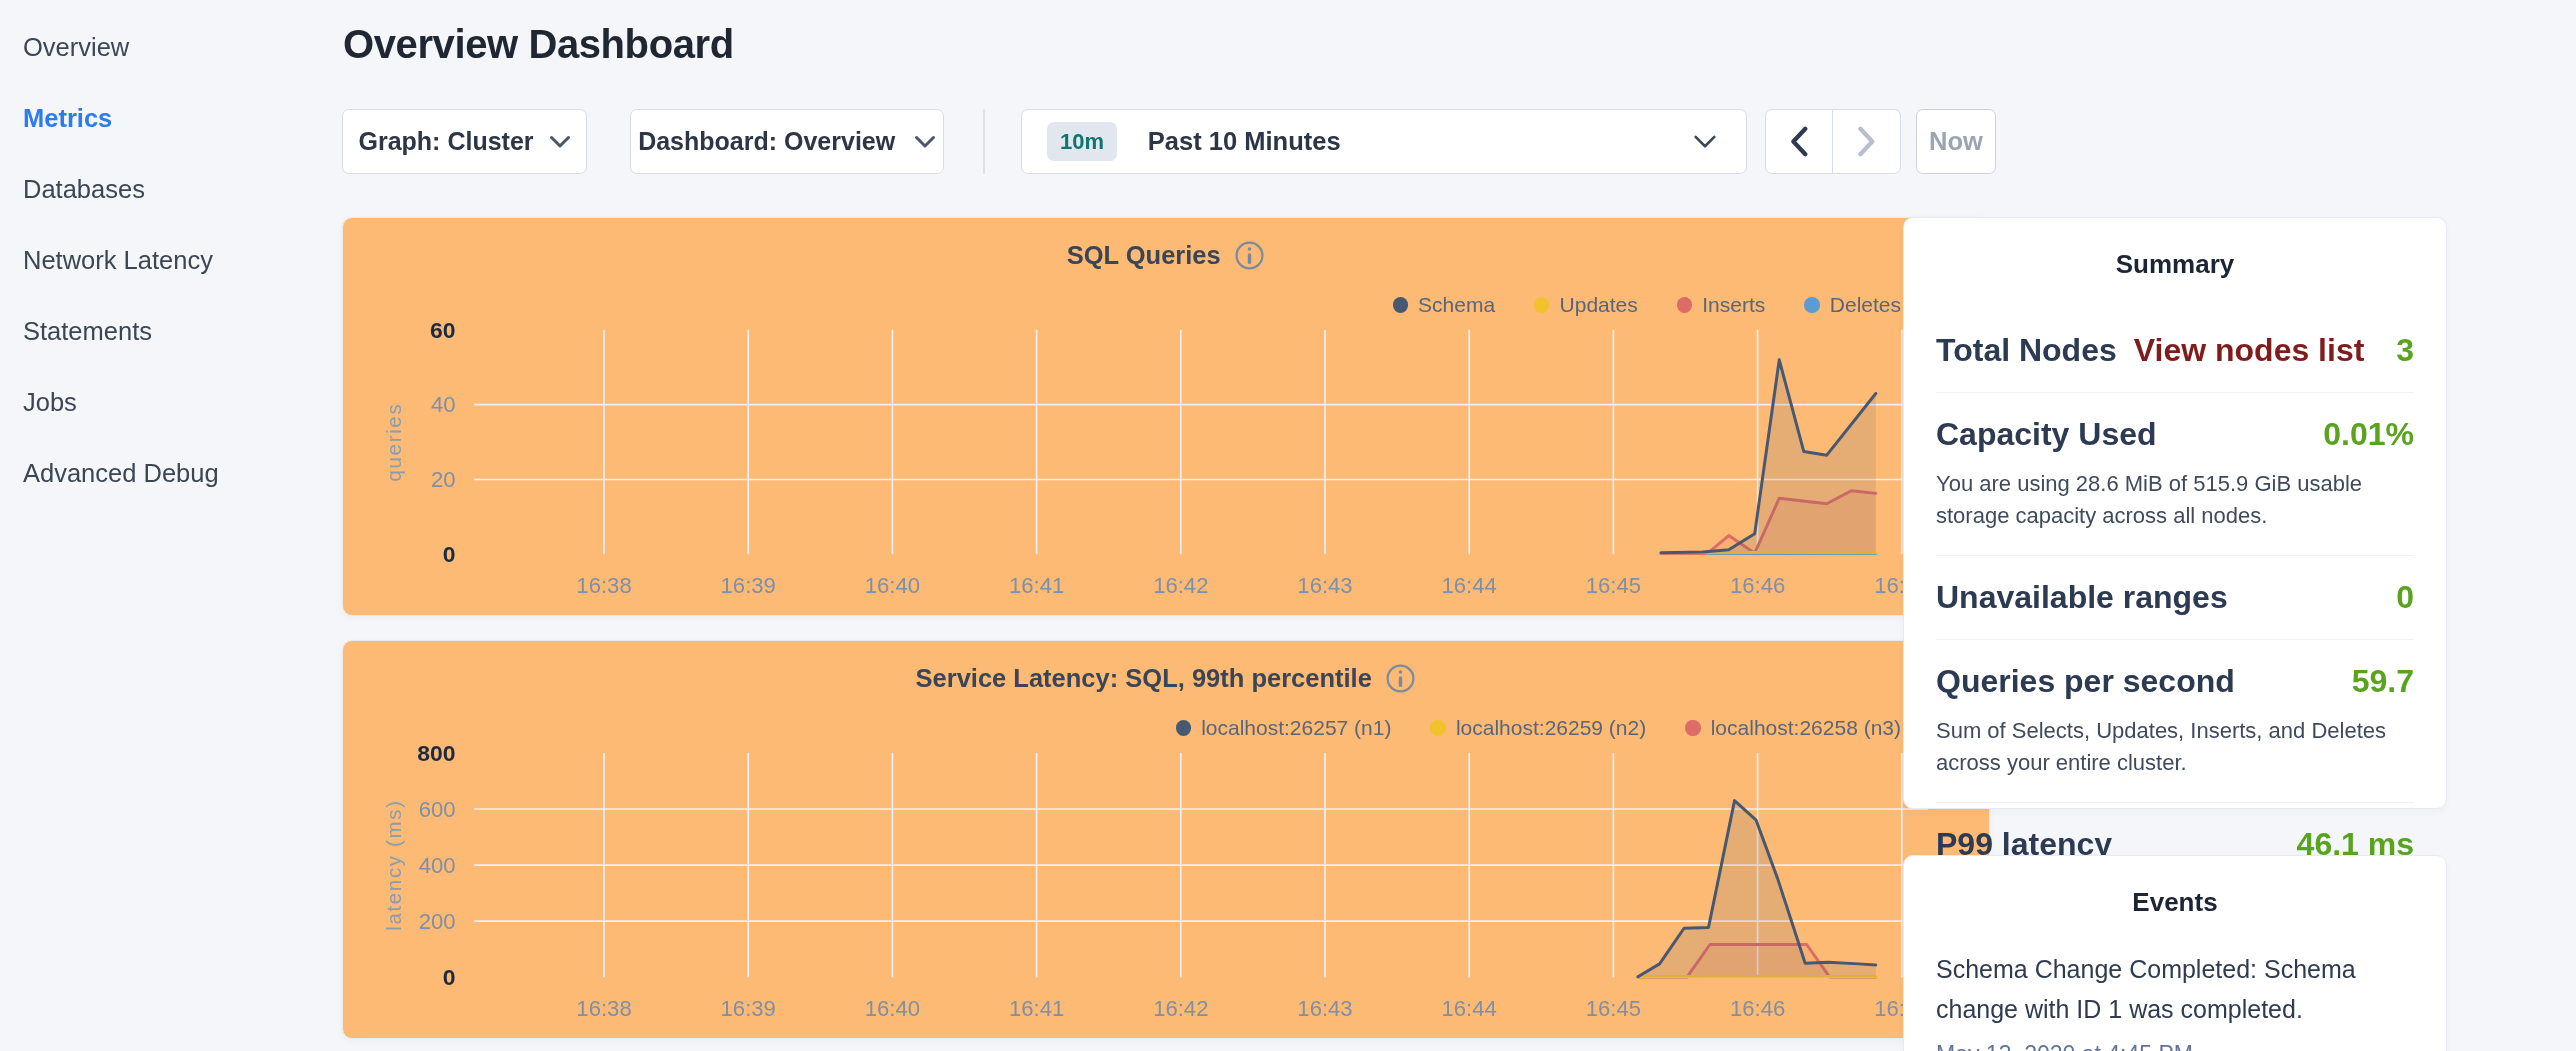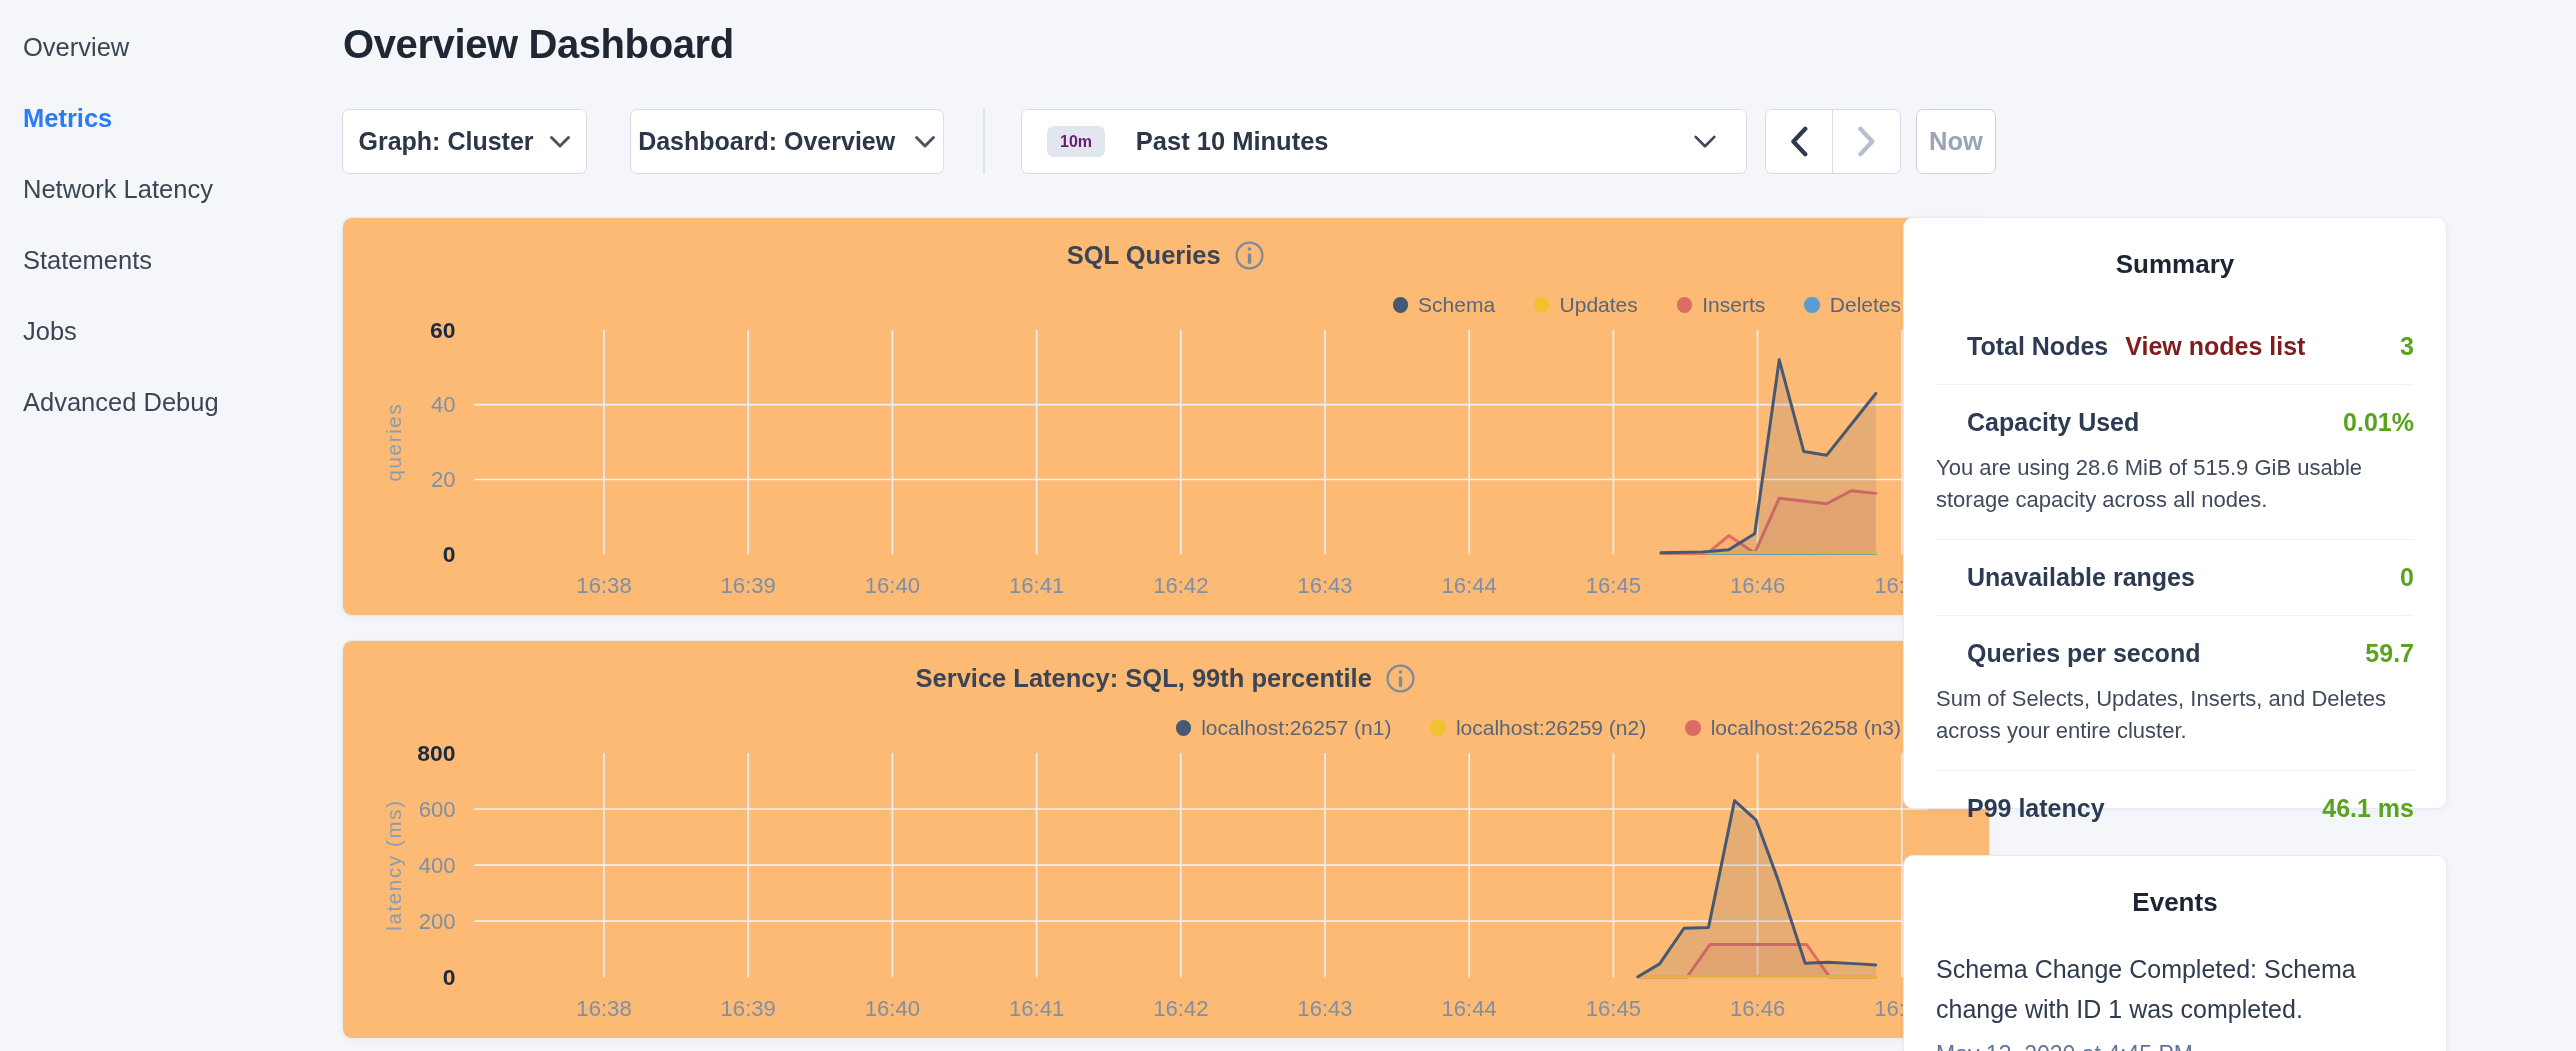--- a/index.html
+++ b/index.html
@@ -20,21 +20,21 @@
   .controls { position:absolute; left:342px; top:109px; height:65px; display:flex; align-items:stretch; }
   .ctl-btn {
     background:#fff; border:1.7px solid #d7dde6; border-radius:6.8px;
     display:flex; align-items:center; justify-content:center;
     font-size:25px; font-weight:700; color:#2c3647; cursor:pointer;
   }
   .dropdown-graph { width:245px; margin-right:43px; gap:15px; }
   .dropdown-dashboard { width:314px; margin-right:39px; gap:18.7px; }
   .ctl-divider { width:1.7px; background:#dde3ea; margin-right:36px; }
   .time-selector { width:726px; margin-right:18px; justify-content:flex-start; padding:0 25.5px; position:relative; }
-  .time-badge { background:#e2e7ef; border-radius:6.8px; padding:6.8px 12.8px; font-size:16px; font-weight:700; color:#701a75; margin-right:31px; }
+  .time-badge { background:#e2e7ef; border-radius:6.8px; padding:6.8px 12.8px; font-size:22px; font-weight:700; color:#0f766e; margin-right:31px; }
   .time-label { font-size:25.5px; font-weight:700; color:#2c3647; }
   .time-selector .chev-down { position:absolute; right:29px; top:50%; transform:translateY(-50%); }
   .arrow-group { width:136px; margin-right:15.3px; background:#fff; border:1.7px solid #d7dde6; border-radius:6.8px; display:flex; }
   .arrow-btn { flex:1; display:flex; align-items:center; justify-content:center; cursor:pointer; }
   .arrow-btn.prev { border-right:1.7px solid #d7dde6; }
   .now-btn { width:80px; font-size:25.5px; font-weight:700; color:#9aa4b3; border-color:#ccd3de; cursor:default; }
   .chev-icon { display:block; }
   
   .panel {
     position:absolute; left:342px; width:1648px; height:399px;
@@ -58,35 +58,36 @@
     position:absolute; left:1903px; width:544px;
     background:#fff; border:1.7px solid #e7ebf1; border-radius:10.2px;
     box-shadow:0 2.6px 6.8px rgba(60,70,90,0.04);
   }
   .card-summary { top:217px; height:592px; padding:0 32px; }
   .card-events { top:855px; height:476px; padding:0 32px; }
   .card-title { margin-top:31px; text-align:center; font-size:26px; font-weight:700; color:#1c2534; }
   .summary-rows { margin-top:29px; }
   .srow { padding:23px 0; border-bottom:1.7px solid #eef1f6; }
   .srow:last-child { border-bottom:none; }
-  .srow-head { display:flex; align-items:baseline; font-size:25px; font-weight:700; color:#2c3a52;margin-left:31px; }
+  .srow-head { display:flex; align-items:baseline; font-size:32px; font-weight:700; color:#2c3a52; }
   .srow-label { }
   .srow-link { color:#7f1d1d; margin-left:17px; cursor:pointer; }
   .srow-value { margin-left:auto; color:#5aa31f; }
   .srow-desc { margin-top:15.3px; font-size:22px; font-weight:400; color:#3f4a5c; line-height:1.45; }
   .event-item { margin-top:31px; cursor:pointer; }
   .event-text { font-size:25px; color:#2f3b4e; line-height:1.6; }
   .event-time { margin-top:12px; font-size:23px; color:#60749b; }
 </style>
 </head>
 <body>
 
 <nav class="sidebar">
   <div class="side-item">Overview</div>
   <div class="side-item active">Metrics</div>
+  <div class="side-item">Databases</div>
   <div class="side-item">Network Latency</div>
   <div class="side-item">Statements</div>
   <div class="side-item">Jobs</div>
   <div class="side-item">Advanced Debug</div>
 </nav>
 
 <h1 class="page-title">Overview Dashboard</h1>
 
 <div class="controls">
   <div class="ctl-btn dropdown-graph">

